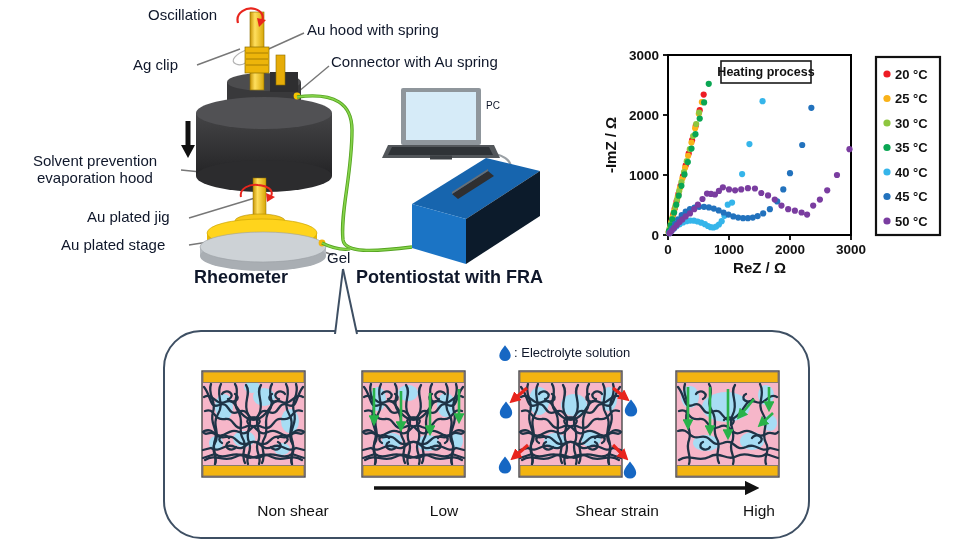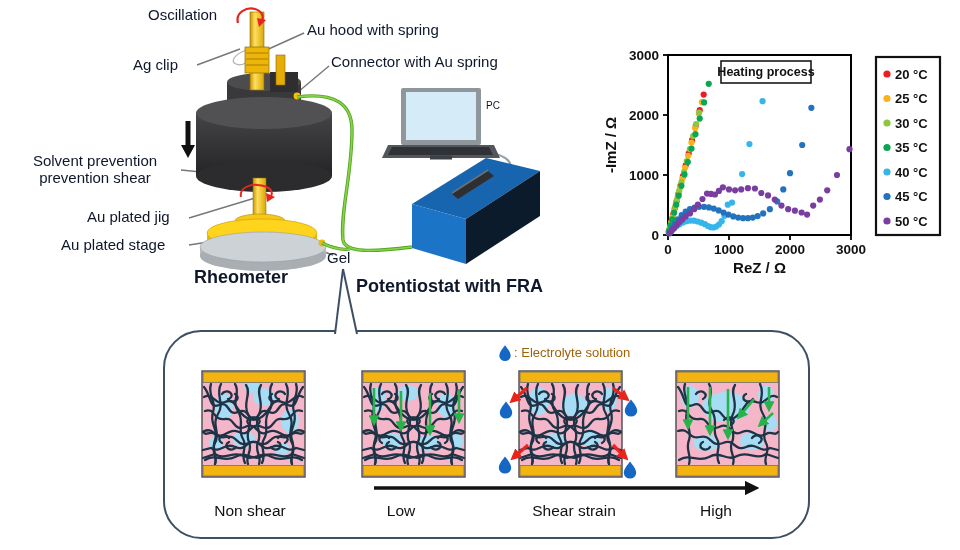--- a/index.html
+++ b/index.html
@@ -8,22 +8,22 @@
   .lbl{position:absolute;font-size:15px;line-height:1.12;color:#0f172a;white-space:nowrap;}
   .lbl.bold{font-weight:bold;font-size:18px;}
   .lbl.center{text-align:center;white-space:normal;}
   svg{display:block;}
   svg text{font-family:"Liberation Sans",sans-serif;}
   #apparatus-svg{position:absolute;left:0;top:0;pointer-events:none;}
   #chart-wrap{position:absolute;left:600px;top:30px;width:360px;height:260px;}
   #shear-box{position:absolute;left:163px;top:330px;width:647px;height:209px;
              border:2.5px solid #3e4f63;border-radius:38px;box-sizing:border-box;background:#fff;}
   #shear-svg{position:absolute;left:0;top:0;}
-  .shear-lbl{position:absolute;top:170px;transform:translateX(-50%);font-size:15.5px;color:#111;}
-  #electrolyte-lbl{position:absolute;left:349px;top:13px;font-size:13px;color:#a16207;}
+  .shear-lbl{position:absolute;top:170px;transform:translateX(-50%);font-size:15.5px;color:#111;margin-left:43px;}
+  #electrolyte-lbl{position:absolute;left:349px;top:13px;font-size:13px;color:#0f172a;}
 </style>
 </head>
 <body>
 
 <div id="stage">
 
   <div id="shear-box">
     <svg id="shear-svg" width="647" height="209" viewBox="0 0 647 209">
       <defs>
         <g id="mesh" stroke="#1e3346" stroke-width="2.3" fill="none" stroke-linecap="round">
@@ -253,27 +253,27 @@
     </g>
   </svg>
 
   <div class="lbl" style="left:148px;top:7px">Oscillation</div>
   <div class="lbl" style="left:307px;top:22px">Au hood with spring</div>
   <div class="lbl" style="left:133px;top:57px">Ag clip</div>
   <div class="lbl" style="left:331px;top:54px">Connector with Au spring</div>
   <div class="lbl" style="left:486px;top:100px;font-size:10px">PC</div>
   <div class="lbl center" style="left:5px;top:153px;width:180px">
     <span>Solvent prevention</span><br>
-    <span>prevention shear</span>
+    <span>evaporation hood</span>
   </div>
   <div class="lbl" style="left:87px;top:209px">Au plated jig</div>
   <div class="lbl" style="left:61px;top:237px">Au plated stage</div>
   <div class="lbl" style="left:327px;top:250px">Gel</div>
   <div class="lbl bold" style="left:194px;top:267px">Rheometer</div>
-  <div class="lbl bold" style="left:356px;top:276px">Potentiostat with FRA</div>
+  <div class="lbl bold" style="left:356px;top:267px">Potentiostat with FRA</div>
 
   <div id="chart-wrap">
     <svg id="chart-svg" width="360" height="260" viewBox="0 0 360 260">
         <rect x="68" y="25" width="183" height="180" fill="none" stroke="#000" stroke-width="2"></rect>
         <line x1="68" y1="205" x2="68" y2="210" stroke="#000" stroke-width="1.8"></line>
         <text x="68" y="224" text-anchor="middle" font-size="13.5" font-weight="bold" fill="#111">0</text>
         <line x1="129" y1="205" x2="129" y2="210" stroke="#000" stroke-width="1.8"></line>
         <text x="129" y="224" text-anchor="middle" font-size="13.5" font-weight="bold" fill="#111">1000</text>
         <line x1="190" y1="205" x2="190" y2="210" stroke="#000" stroke-width="1.8"></line>
         <text x="190" y="224" text-anchor="middle" font-size="13.5" font-weight="bold" fill="#111">2000</text>

